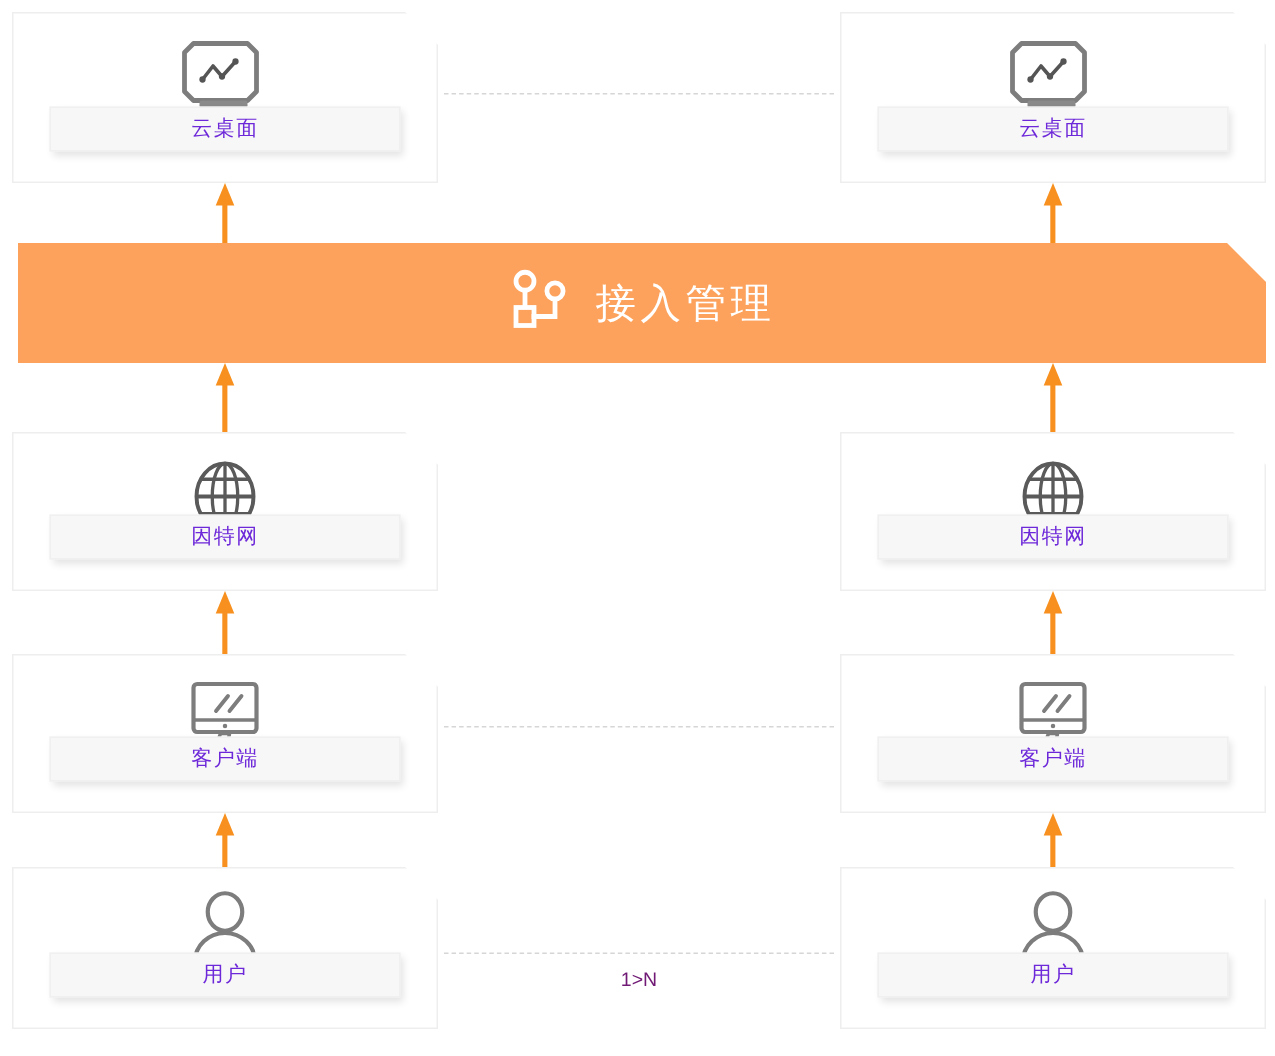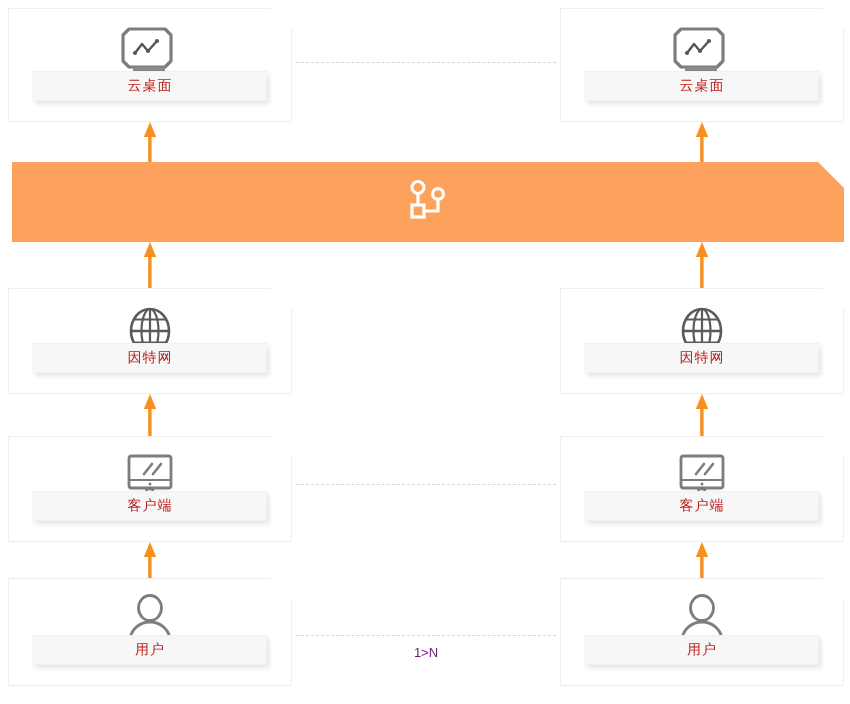--- a/index.html
+++ b/index.html
@@ -52,21 +52,21 @@
     right: 24px;
     bottom: 20px;
     height: 30px;
     background: #f7f7f7;
     border: 1px solid #f0f0f0;
     box-shadow: 2px 3px 5px rgba(0,0,0,0.11);
     display: flex;
     align-items: center;
     justify-content: center;
     font-size: 14px;
-    color: #b91c1c;
+    color: #6d28d9;
     letter-spacing: 1px;
     box-sizing: border-box;
   }
 
   
   .banner {
     position: absolute;
     background: #fca25c;
     -webkit-clip-path: polygon(0 0, calc(100% - 26px) 0, 100% 26px, 100% 100%, 0 100%);
     clip-path: polygon(0 0, calc(100% - 26px) 0, 100% 26px, 100% 100%, 0 100%);
@@ -163,20 +163,21 @@
     <div class="banner-content">
       <span>
         <svg width="42" height="42" viewBox="0 0 42 42">
           <circle cx="11" cy="8.5" r="6" fill="none" stroke="#ffffff" stroke-width="3.2"></circle>
           <line x1="11" y1="14.5" x2="11" y2="26" stroke="#ffffff" stroke-width="3.2"></line>
           <rect x="5" y="26" width="12" height="12" fill="none" stroke="#ffffff" stroke-width="3.2"></rect>
           <circle cx="31" cy="15" r="5.4" fill="none" stroke="#ffffff" stroke-width="3.2"></circle>
           <path d="M31 20.4 V32 H17" fill="none" stroke="#ffffff" stroke-width="3.2" stroke-linecap="square"></path>
         </svg>
       </span>
+      <span class="banner-title">接入管理</span>
     </div>
   </div>
 
   <div class="arrow-up" style="left:143px; top:242px; height:46px;">
     <svg width="14" height="46" viewBox="0 0 14 46">
       <rect x="5.2" y="12" width="3.4" height="34" fill="#f7901e"></rect>
       <path d="M7 0 L13.2 15 L0.8 15 Z" fill="#f7901e"></path>
     </svg>
   </div>
   <div class="arrow-up" style="left:695px; top:242px; height:46px;">

